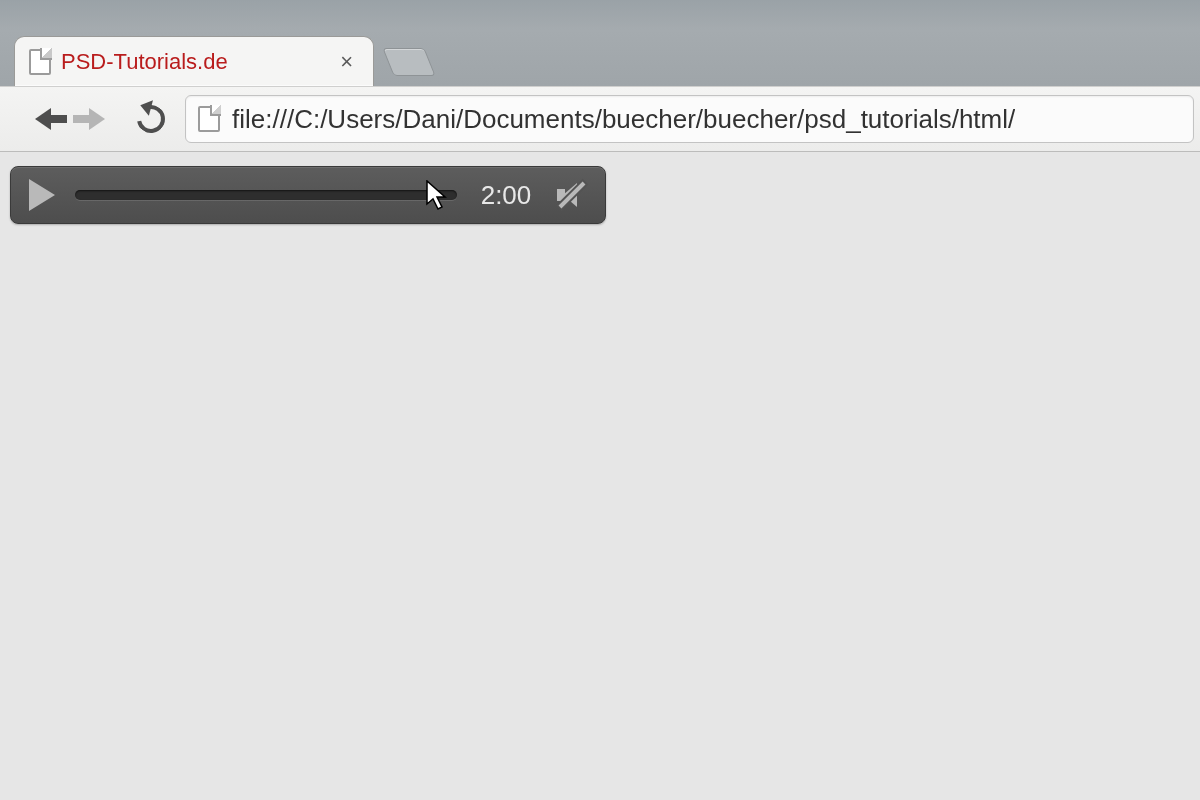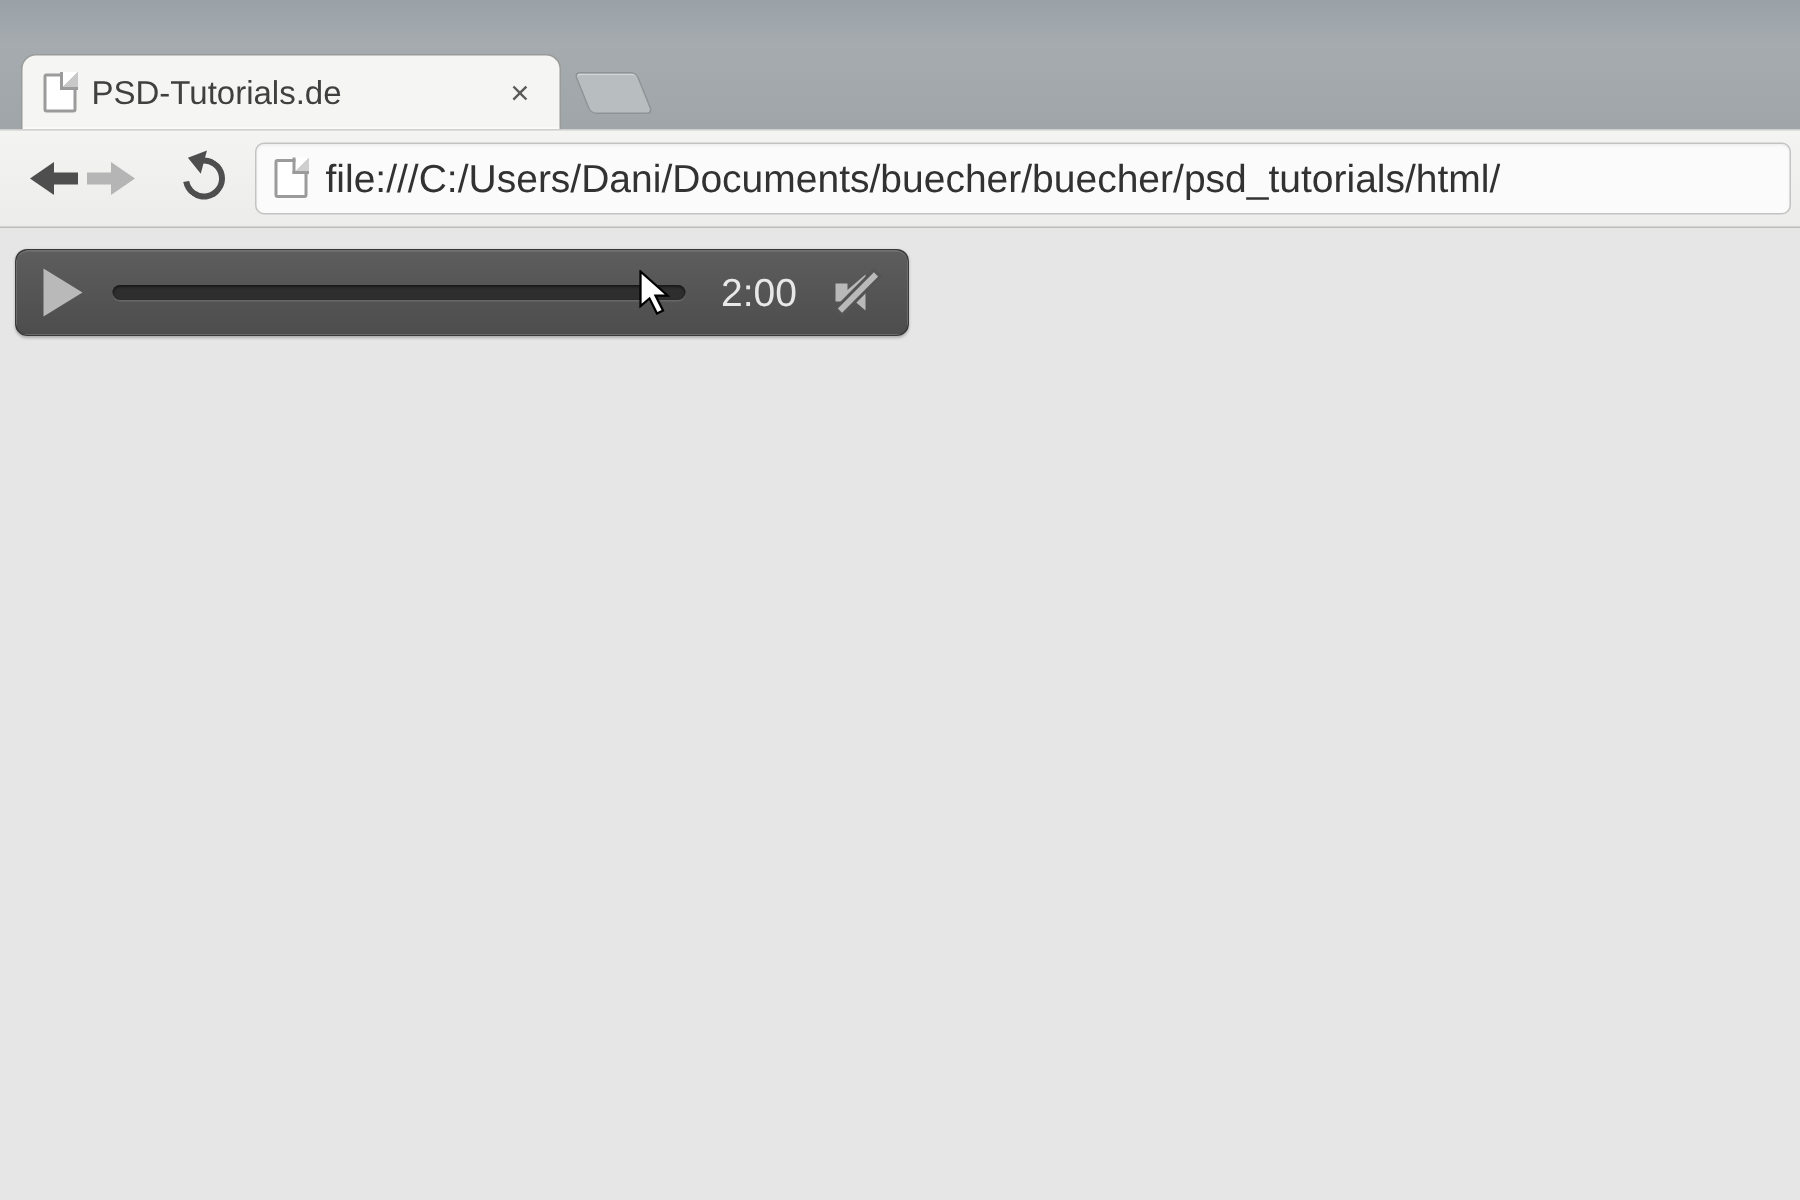--- a/index.html
+++ b/index.html
@@ -53,21 +53,21 @@
     content: "";
     position: absolute;
     top: -1px; right: -1px;
     width: 10px; height: 10px;
     background: linear-gradient(135deg, #fff 48%, #c8c8c8 50%);
     border-bottom: 2px solid #9b9b9b;
     border-left: 2px solid #9b9b9b;
   }
   .tab-title {
     font-size: 22px;
-    color: #404040;
+    color: #b91c1c;
     flex: 1;
     white-space: nowrap;
     overflow: hidden;
     text-overflow: ellipsis;
   }
   .tab-close {
     font-size: 22px;
     color: #5a5a5a;
     padding: 0 6px;
     cursor: pointer;
@@ -84,21 +84,21 @@
   }
 
   
   .toolbar {
     height: 66px;
     background: linear-gradient(#f4f4f3, #ececeb);
     border-top: 1px solid #cfcfce;
     border-bottom: 1px solid #bcbcbb;
     display: flex;
     align-items: center;
-    padding: 0 6px 0 8px;
+    padding: 0 6px 0 23px;
     gap: 14px;
   }
   .nav-btn {
     width: 40px; height: 40px;
     display: flex; align-items: center; justify-content: center;
     color: #4e4e4e;
     cursor: pointer;
   }
   .nav-btn.disabled { color: #b5b5b5; cursor: default; }
   .arrow-left, .arrow-right {

